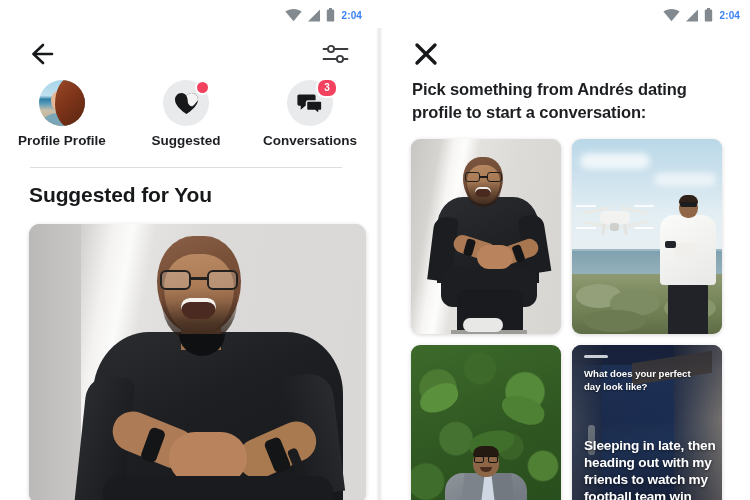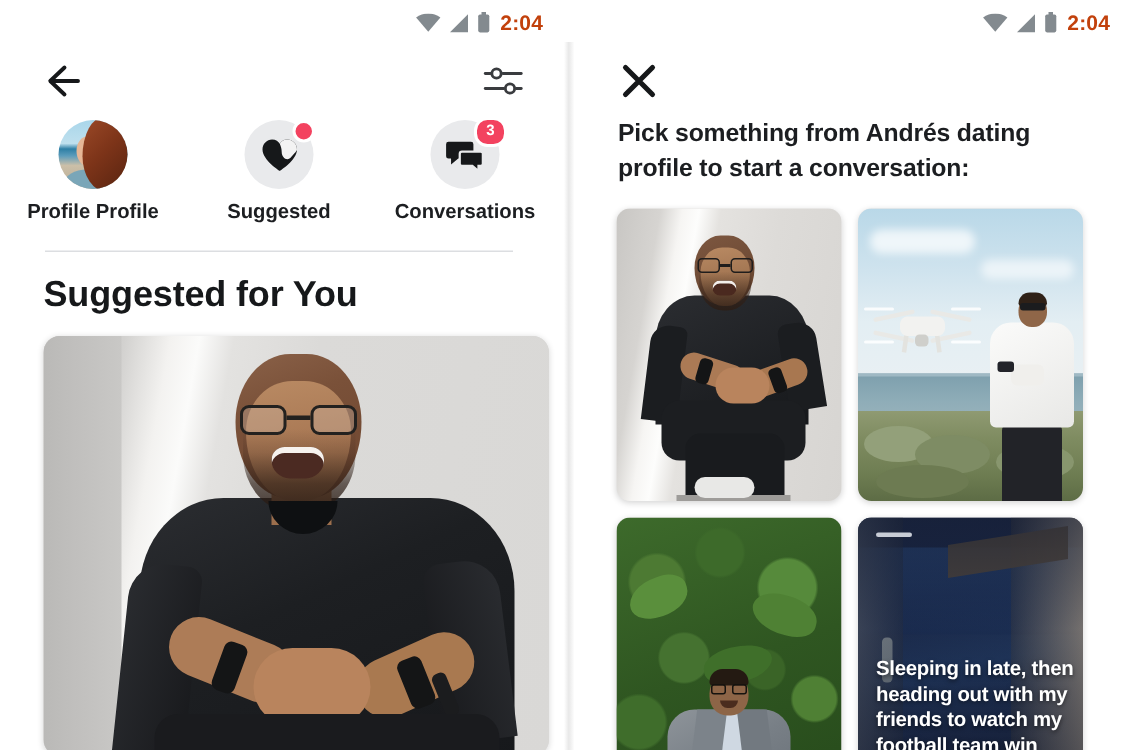--- a/index.html
+++ b/index.html
@@ -46,23 +46,23 @@
     height: 30px;
     display: flex;
     align-items: center;
     justify-content: flex-end;
     padding-right: 10px;
     box-sizing: border-box;
     gap: 5px;
   }
   .sb-icon { display: block; }
   .sb-time {
-    font-size: 14px;
+    font-size: 10px;
     font-weight: bold;
-    color: #c2410c;
+    color: #3b82f6;
     letter-spacing: 0.1px;
     margin-left: 2px;
   }
 
   
   .appbar {
     position: absolute;
     top: 32px;
     left: 0;
     right: 0;
@@ -208,21 +208,21 @@
     right: 30px;
     height: 1px;
     background: #dcdee1;
   }
 
   
   .section-title {
     position: absolute;
     top: 183px;
     left: 29px;
-    font-size: 24px;
+    font-size: 21px;
     font-weight: bold;
     color: #16181a;
     letter-spacing: -0.1px;
   }
 
   .hero-card {
     position: absolute;
     top: 224px;
     left: 29px;
     width: 337px;
@@ -724,20 +724,21 @@
 
         <div class="gcard">
           <div class="c4-bg"></div>
           <div class="c4-sky"></div>
           <div class="c4-bldL"></div>
           <div class="c4-bldR"></div>
           <div class="c4-roof"></div>
           <div class="c4-lamp"></div>
           <div class="c4-overlay"></div>
           <div class="c4-accent"></div>
+          <div class="c4-q">What does your perfect day look like?</div>
           <div class="c4-a">Sleeping in late, then heading out with my friends to watch my football team win their</div>
         </div>
 
       </div>
 
     </div>
 
   </div>
 
 </div>

